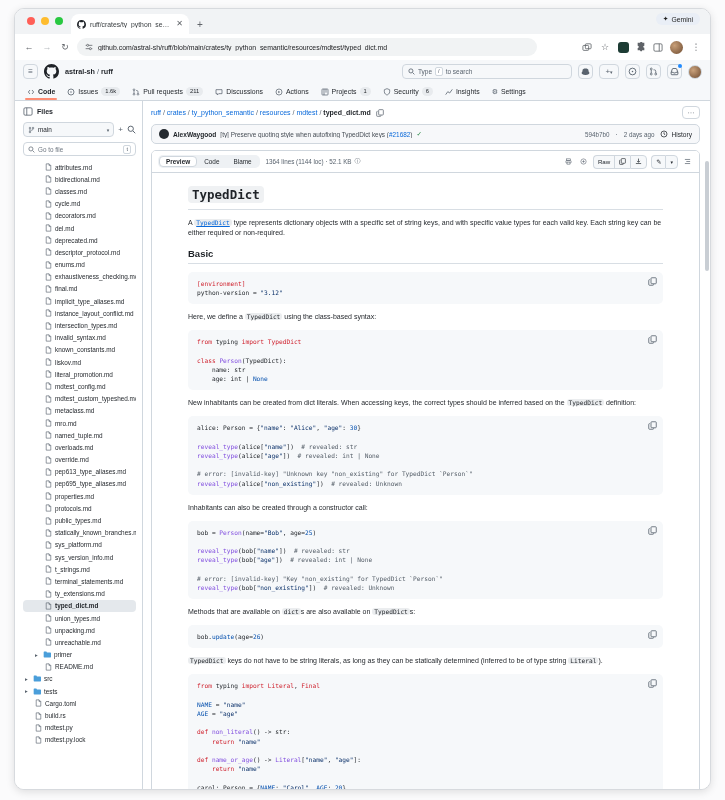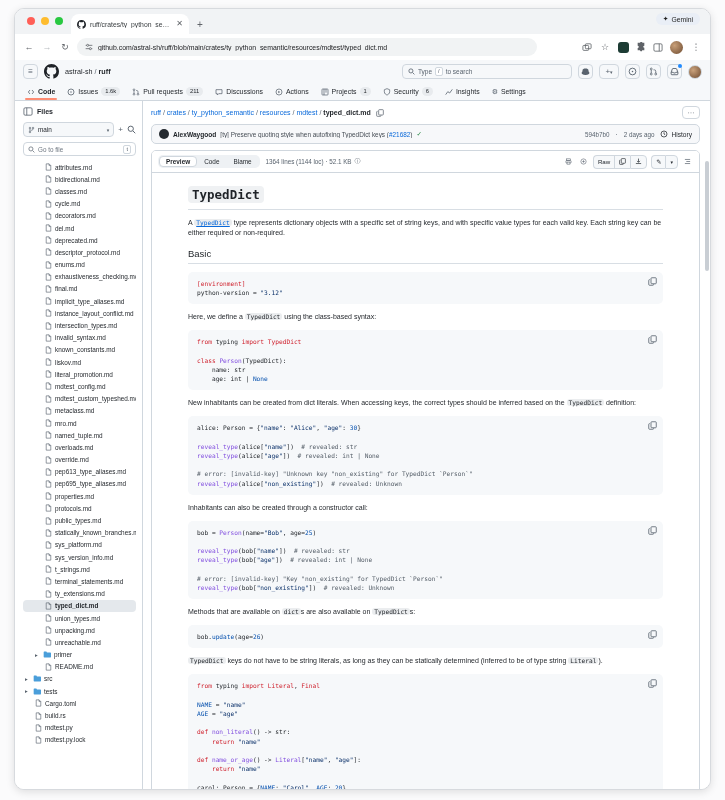--- a/index.html
+++ b/index.html
@@ -87,21 +87,21 @@
   .btngroup { display:flex; }
   .btngroup .minibtn { border-radius:0; border-right-width:0; }
   .btngroup .minibtn:first-child { border-radius:4px 0 0 4px; }
   .btngroup .minibtn:last-child { border-radius:0 4px 4px 0; border-right-width:1px; }
   .ghostbtn { color:#59636e; font-size:7px; padding:0 2px; }
 
   .mdbody { padding:12px 36px 10px 36px; }
   .md-h1 { border-bottom:1px solid #d8dee4; padding-bottom:6px; margin-bottom:8px; }
   .md-h1 .chip1 { font-family:"DejaVu Sans Mono",monospace; font-weight:700; font-size:12.5px; background:#eff1f3; border-radius:4px; padding:1px 4px; color:#1f2328; }
   .md-p { font-size:7px; line-height:10px; color:#1f2328; margin-bottom:8px; }
-  .md-h2 { font-size:9.5px; font-weight:400; color:#1f2328; border-bottom:1px solid #d8dee4; padding-bottom:4px; margin:10px 0 8px 0; }
+  .md-h2 { font-size:9.5px; font-weight:700; color:#1f2328; border-bottom:1px solid #d8dee4; padding-bottom:4px; margin:10px 0 8px 0; }
   .ichip { font-family:"DejaVu Sans Mono",monospace; font-size:6.2px; background:rgba(175,184,193,.25); padding:0 2px; border-radius:3px; }
   .ichip.link { color:#0969da; text-decoration:underline; }
   .codeblock { position:relative; background:#f6f8fa; border-radius:5px; padding:7px 9px; margin-bottom:8px; }
   .codeblock pre { font-family:"DejaVu Sans Mono",monospace; font-size:6.2px; line-height:9.2px; color:#1f2328; overflow:hidden; }
   .copybtn { position:absolute; top:5px; right:6px; color:#59636e; }
   .tk-k { color:#cf222e; } .tk-s { color:#0a3069; } .tk-f { color:#8250df; }
   .tk-n { color:#0550ae; } .tk-c { color:#57606a; }
 
   .scrollthumb { position:absolute; right:1px; top:60px; width:4px; height:110px; background:#c9ced4; border-radius:2px; }
   svg.ic { display:block; }
@@ -161,21 +161,21 @@
       <span class="navglyph">⋮</span>
     </div>
   </div>
 
   <div class="ghheader">
     <div class="iconbtn">≡</div>
     <svg class="ic" width="15" height="15" viewBox="0 0 16 16" fill="#1f2328">
         <path d="M8 0C3.58 0 0 3.58 0 8c0 3.54 2.29 6.53 5.47 7.59.4.07.55-.17.55-.38 0-.19-.01-.82-.01-1.49-2.01.37-2.53-.49-2.69-.94-.09-.23-.48-.94-.82-1.13-.28-.15-.68-.52-.01-.53.63-.01 1.08.58 1.23.82.72 1.21 1.87.87 2.33.66.07-.52.28-.87.51-1.07-1.78-.2-3.64-.89-3.64-3.95 0-.87.31-1.59.82-2.15-.08-.2-.36-1.02.08-2.12 0 0 .67-.21 2.2.82.64-.18 1.32-.27 2-.27s1.36.09 2 .27c1.53-1.04 2.2-.82 2.2-.82.44 1.1.16 1.92.08 2.12.51.56.82 1.27.82 2.15 0 3.07-1.87 3.75-3.65 3.95.29.25.54.73.54 1.48 0 1.07-.01 1.93-.01 2.2 0 .21.15.46.55.38A8.01 8.01 0 0 0 16 8c0-4.42-3.58-8-8-8z"></path>
       </svg>
     <div class="repopath">
-      <a style="color:#1f2328;text-decoration:none;font-weight:400">astral-sh</a><span class="sep">/</span><a style="color:#1f2328;text-decoration:none">ruff</a>
+      <a style="color:#1f2328;text-decoration:none;font-weight:700">astral-sh</a><span class="sep">/</span><a style="color:#1f2328;text-decoration:none">ruff</a>
     </div>
     <div class="ghsearch">
       <svg class="ic" width="7" height="7" viewBox="0 0 12 12" stroke="#59636e" fill="none" stroke-width="1.4">
           <circle cx="5" cy="5" r="3.5"></circle>
           <path d="M8 8l3 3"></path>
         </svg>
       <span>Type</span>
       <span class="kbd">/</span>
       <span>to search</span>
     </div>

